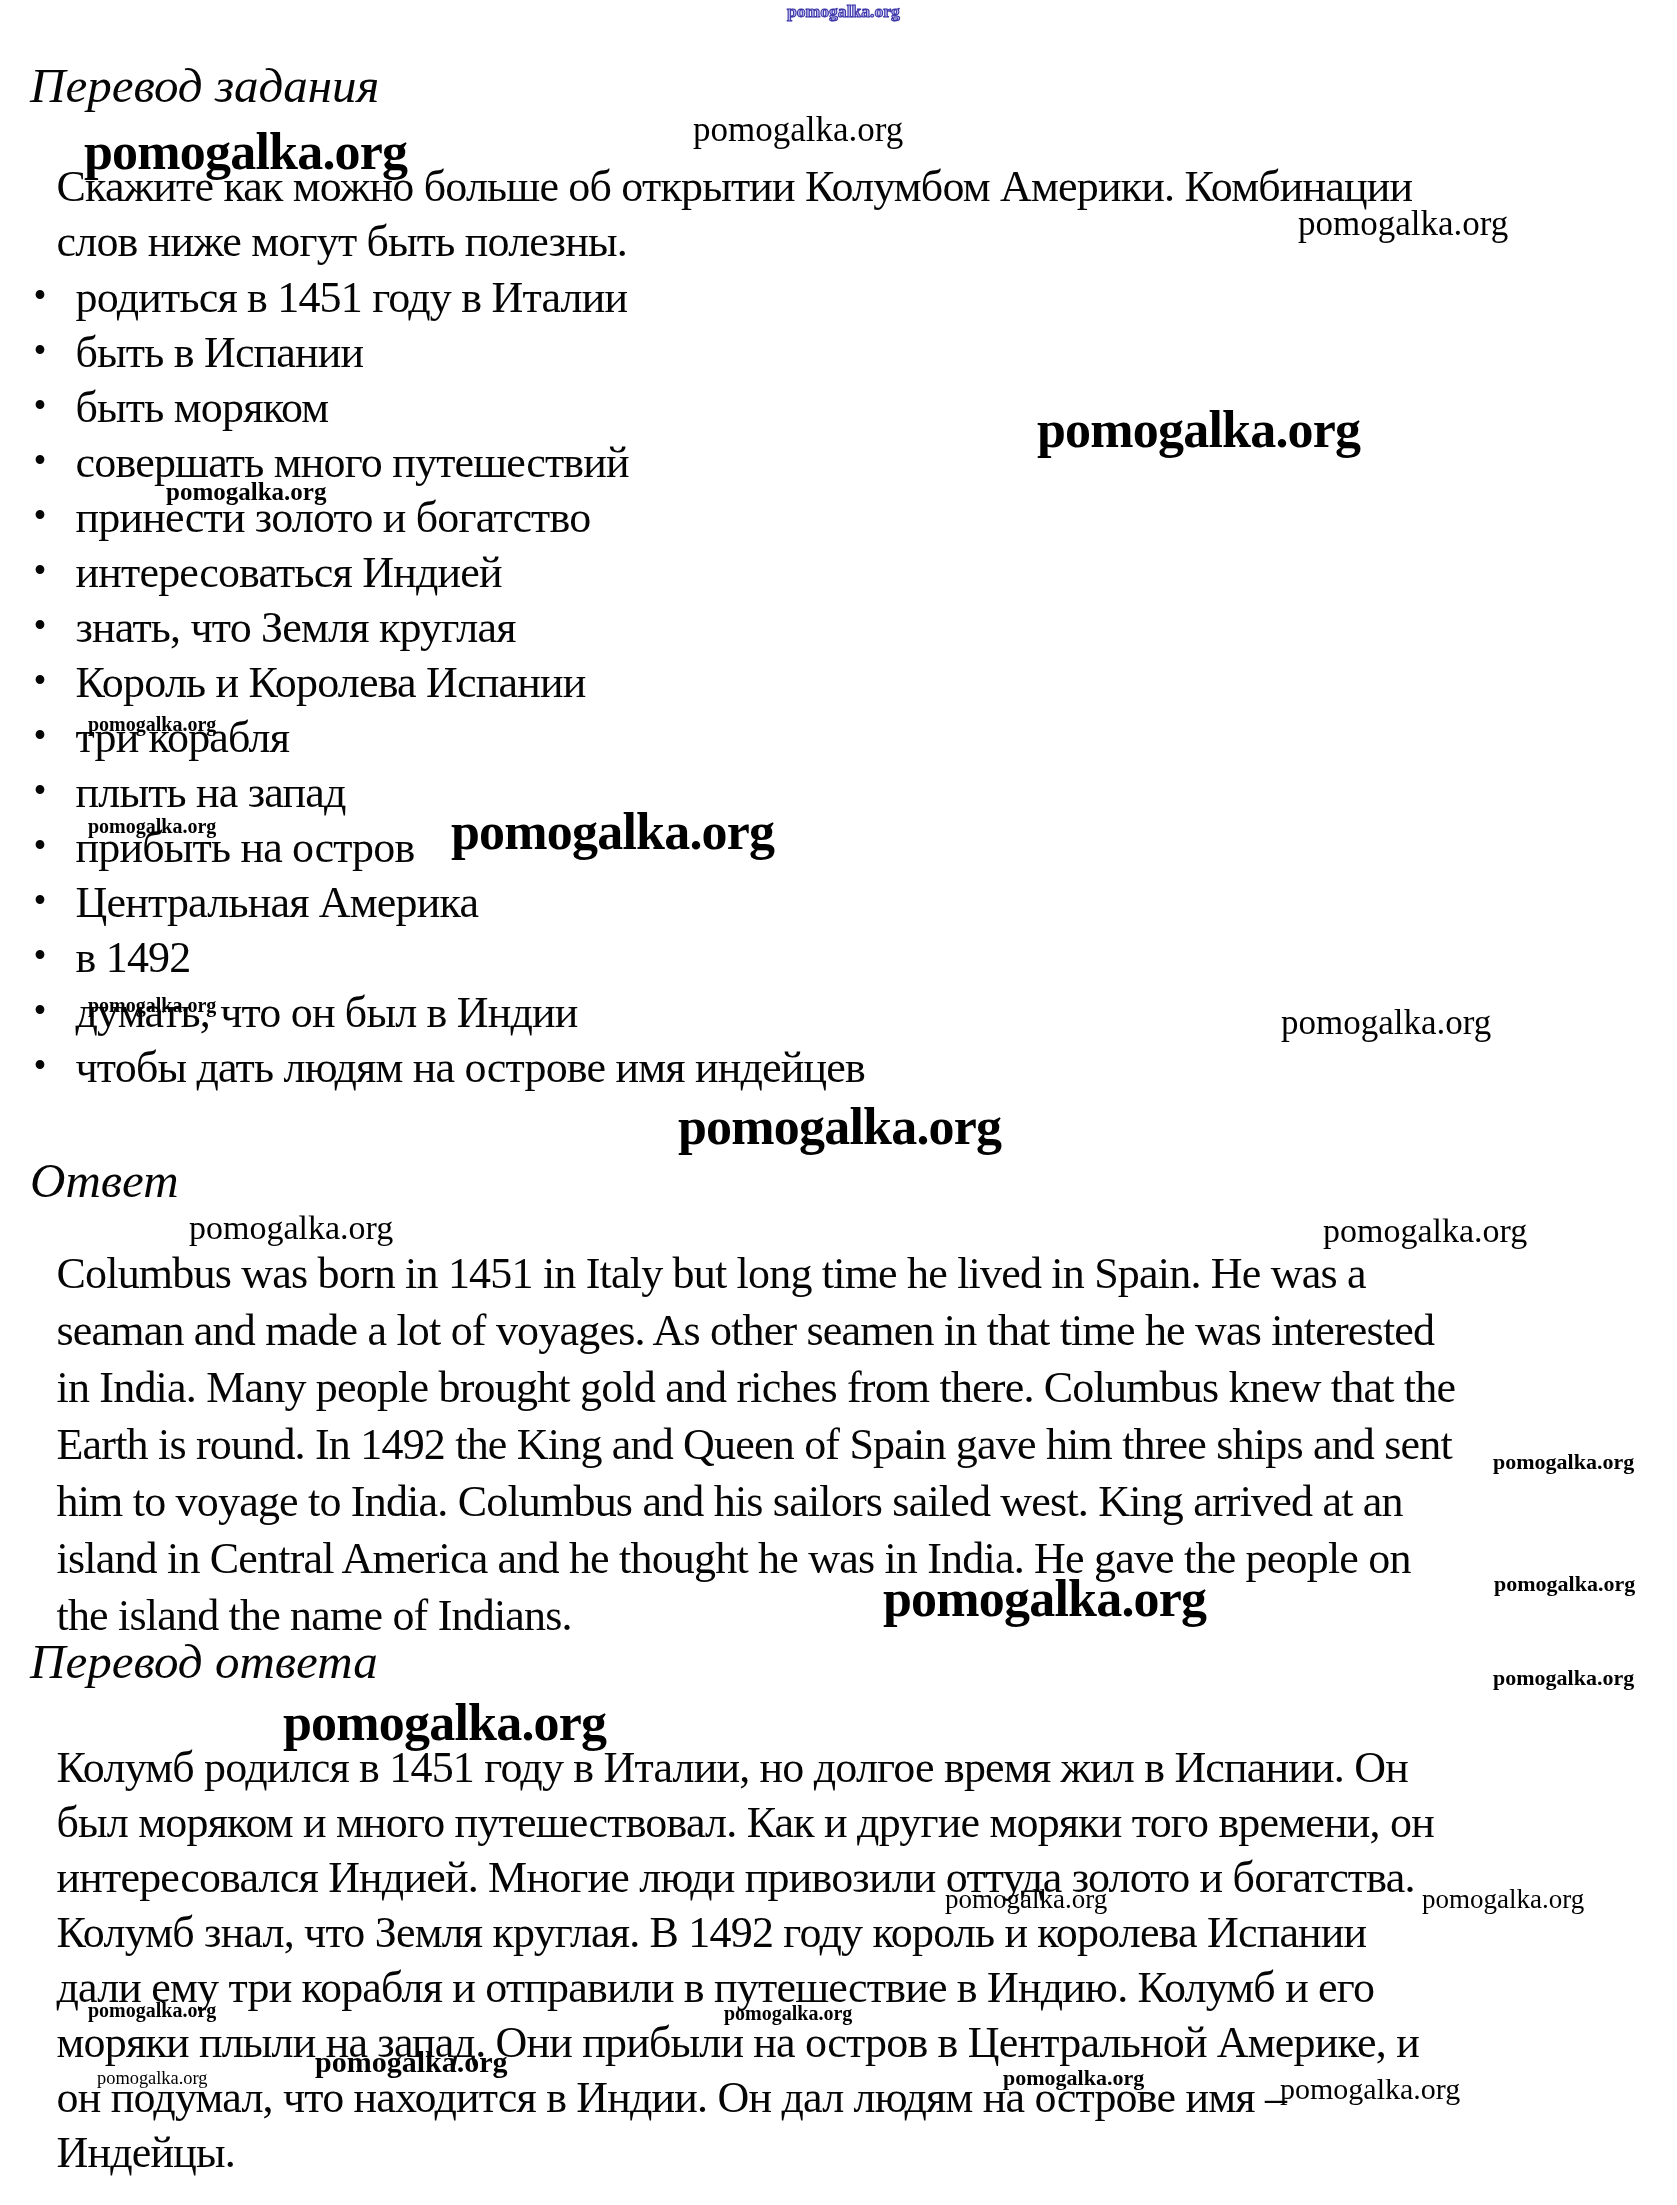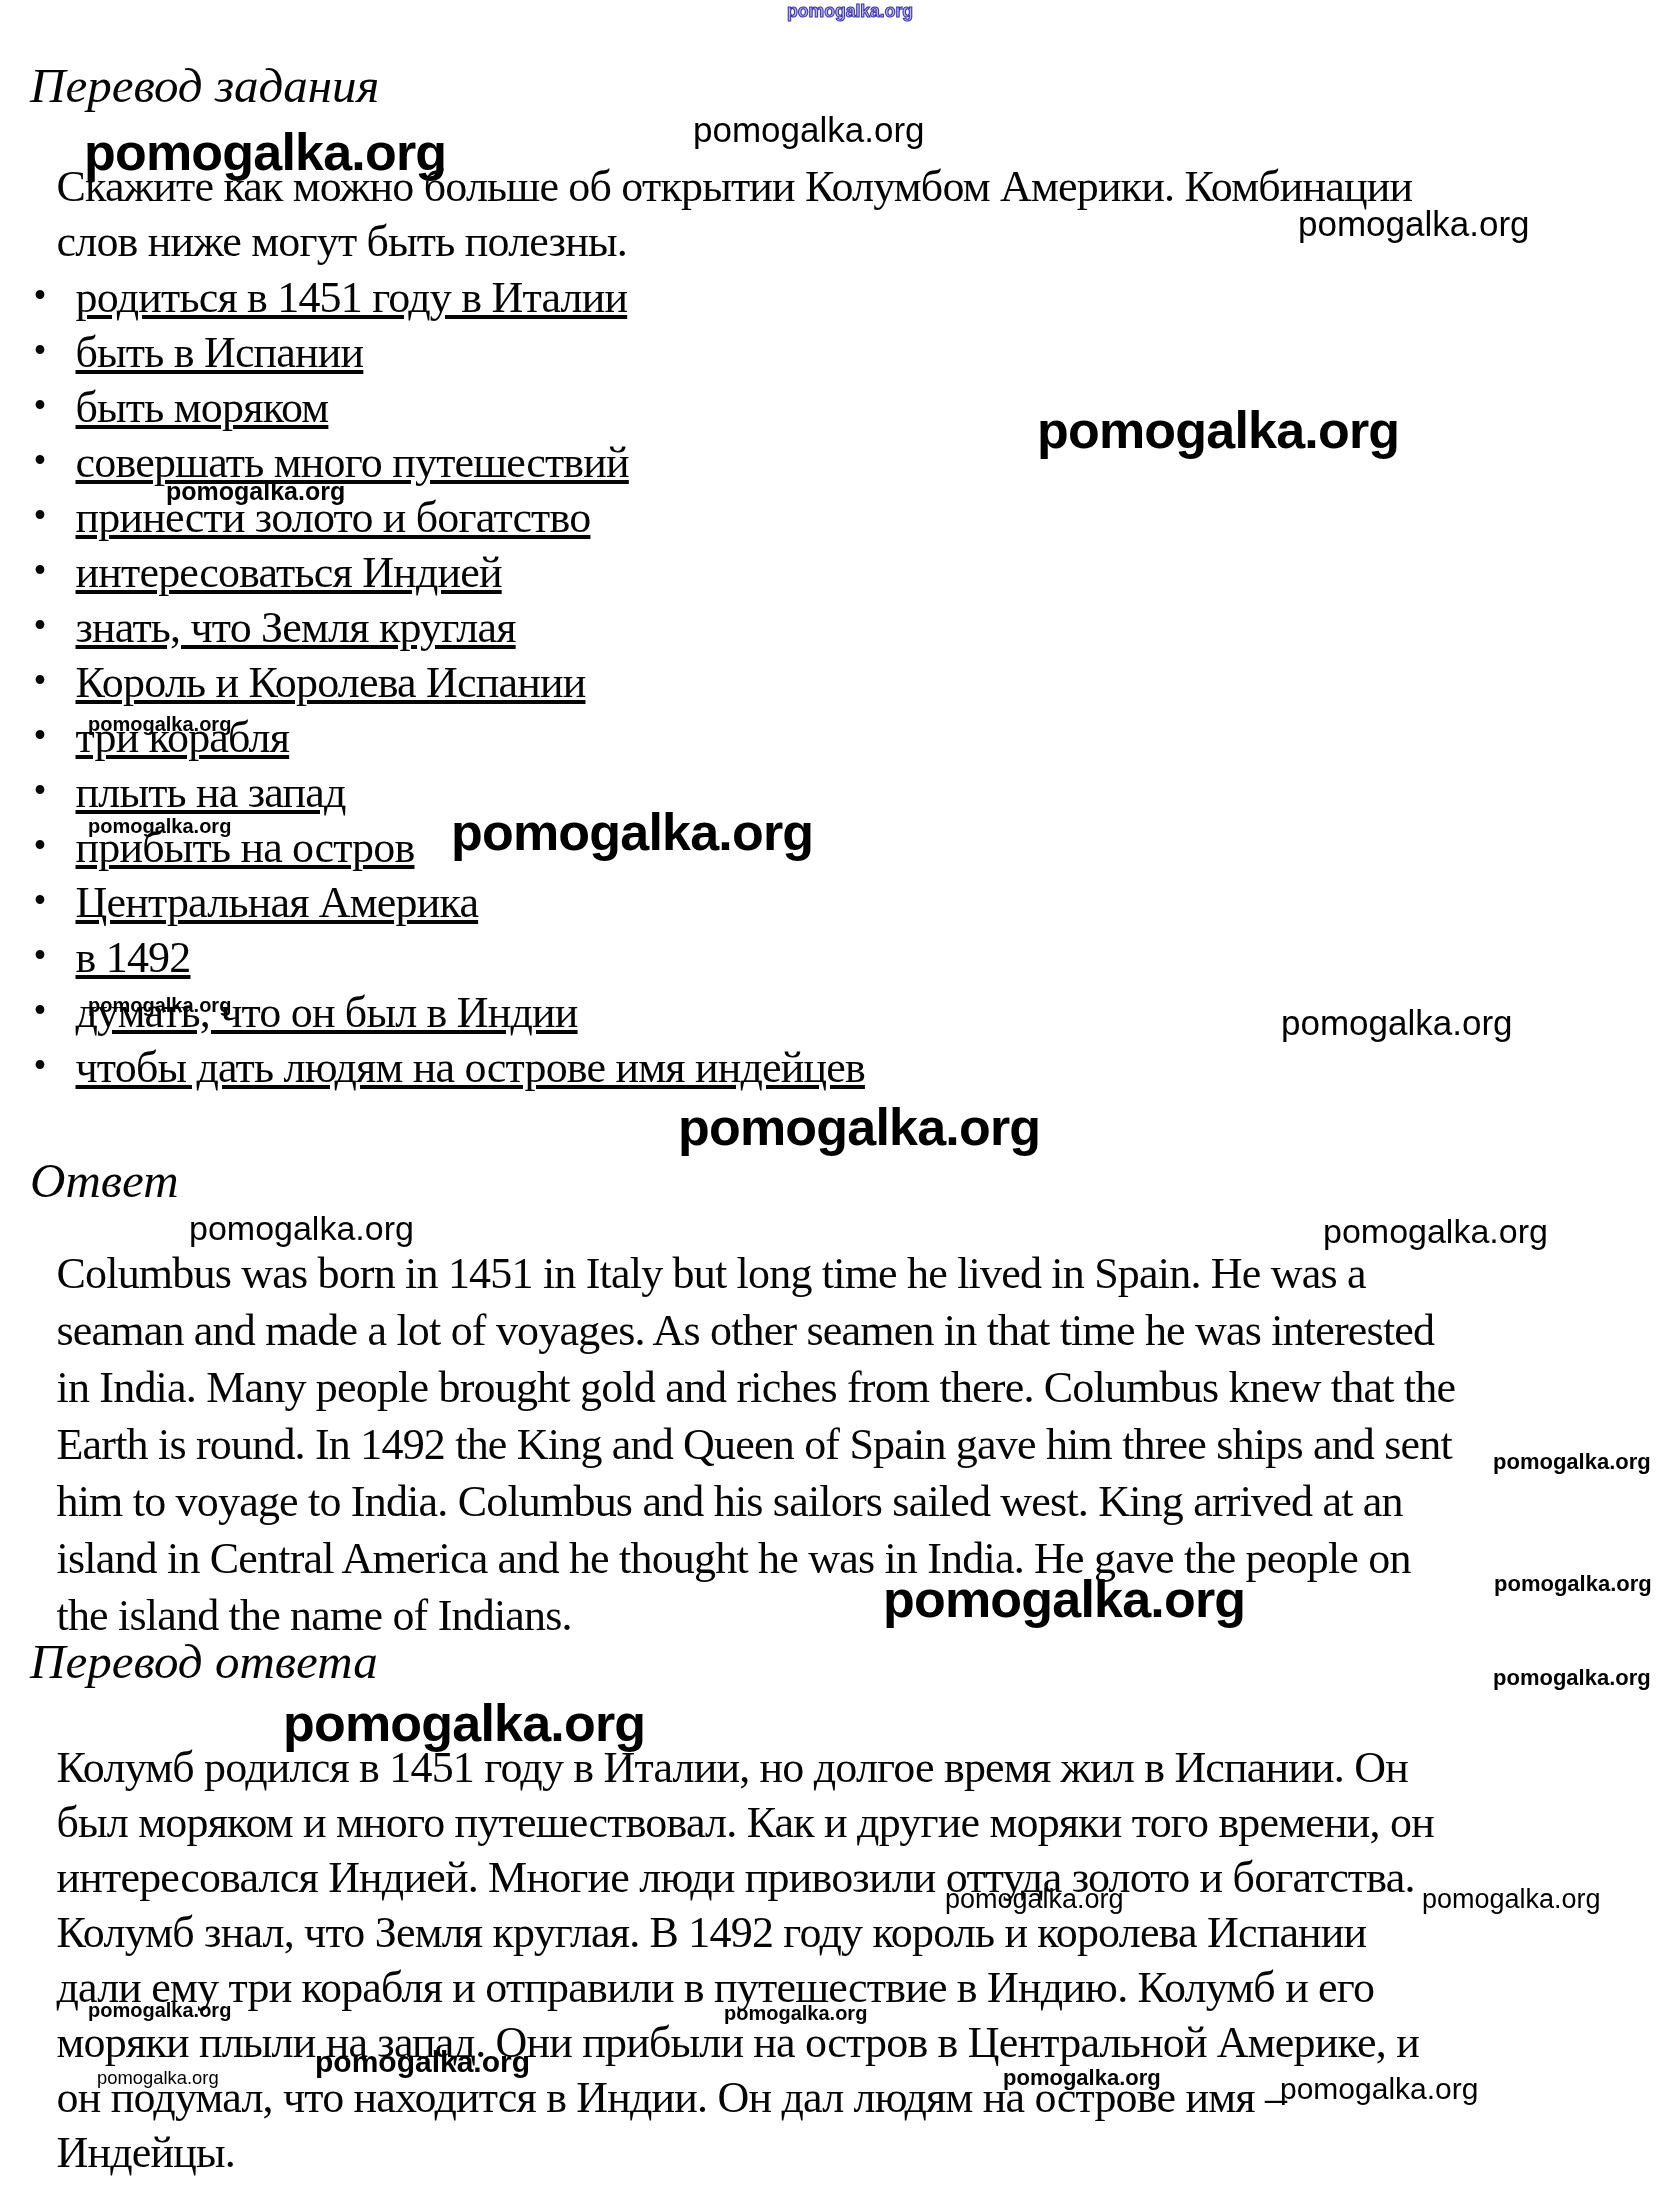--- a/index.html
+++ b/index.html
@@ -42,32 +42,31 @@
     font-size:44px;
     line-height:55px;
     letter-spacing:-0.8px;
     width:1629px;
   }
   #bullet-list li{
     position:relative;
     padding-left:47px;
     white-space:nowrap;
     height:55px;
-    text-decoration:underline;
   }
   #bullet-list li::before{
     content:"\2022";
     position:absolute;
     left:5px; top:-1.7px;
     font-size:37px;
   }
   
   .wm{
     position:absolute;
-    font-family:Liberation Sans, sans-serif;
+    font-family:Liberation Serif, serif;
     white-space:nowrap;
     color:#000000;
     z-index:3;
   }
   .wm-bigb{font-weight:700; font-size:52px; letter-spacing:-0.8px; line-height:1;}
   .wm-med{font-weight:400; font-size:35px; line-height:1;}
   .wm-med40{font-weight:400; font-size:34px; line-height:1;}
   .wm-med36{font-weight:400; font-size:30px; line-height:1;}
   .wm-med36b{font-weight:700; font-size:30px; line-height:1;}
   .wm-med32{font-weight:400; font-size:27px; line-height:1;}

